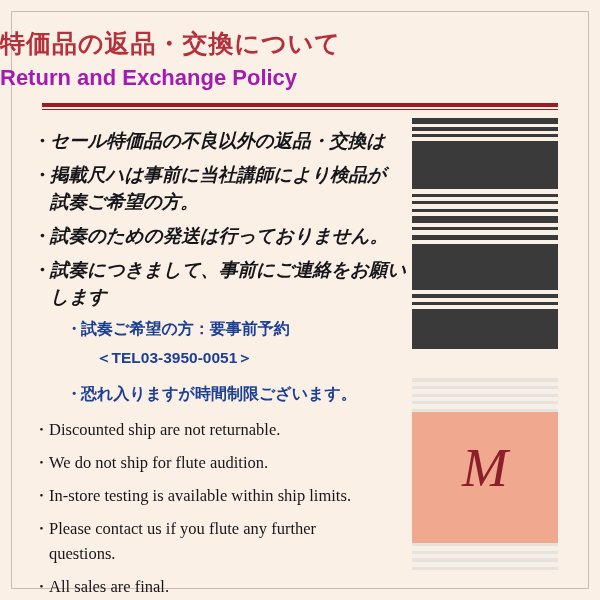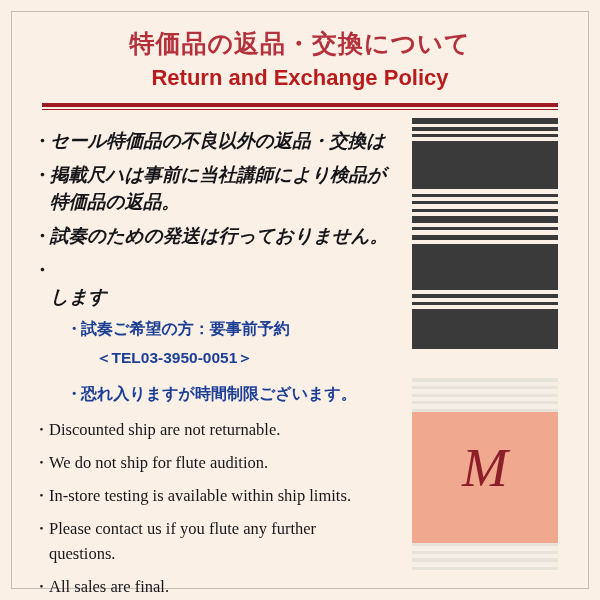--- a/index.html
+++ b/index.html
@@ -28,32 +28,32 @@
     width: 578px;
     height: 578px;
     border: 1px solid #c6bdb4;
     box-sizing: border-box;
   }
   .header {
     position: absolute;
     left: 0;
     top: 26px;
     width: 600px;
-    text-align: center;
+    text-align: left;
   }
   .title-jp {
     color: #b4313c;
     font-size: 25px;
     font-weight: bold;
     letter-spacing: 1px;
     line-height: 34px;
     white-space: nowrap;
   }
   .title-en {
-    color: #b91c1c;
+    color: #a21caf;
     font-size: 22px;
     font-weight: bold;
     line-height: 32px;
     margin-top: 2px;
     white-space: nowrap;
   }
   
   .rule {
     position: absolute;
     left: 42px;
@@ -253,33 +253,33 @@
       <li class="jp-item">
         <span class="bullet">・</span>
         <span class="jtext">
           <span>セール特価品の不良以外の返品・交換は</span><br>
         </span>
       </li>
       <li class="jp-item">
         <span class="bullet">・</span>
         <span class="jtext">
           <span>掲載尺ハは事前に当社講師により検品が</span><br>
-          <span>特価品の返品。</span>
+          <span>試奏ご希望の方。</span>
         </span>
       </li>
       <li class="jp-item">
         <span class="bullet">・</span>
         <span class="jtext">
           <span>試奏のための発送は行っておりません。</span>
         </span>
       </li>
       <li class="jp-item">
         <span class="bullet">・</span>
         <span class="jtext">
-          <br>
+          <span>試奏につきまして、事前にご連絡をお願い</span><br>
           <span>します</span>
         </span>
       </li>
     </ul>
 
     <ul class="sub-list">
       <li class="sub-item">
         <span class="bullet">・</span>
         <span class="stext">試奏ご希望の方：要事前予約</span>
       </li>

